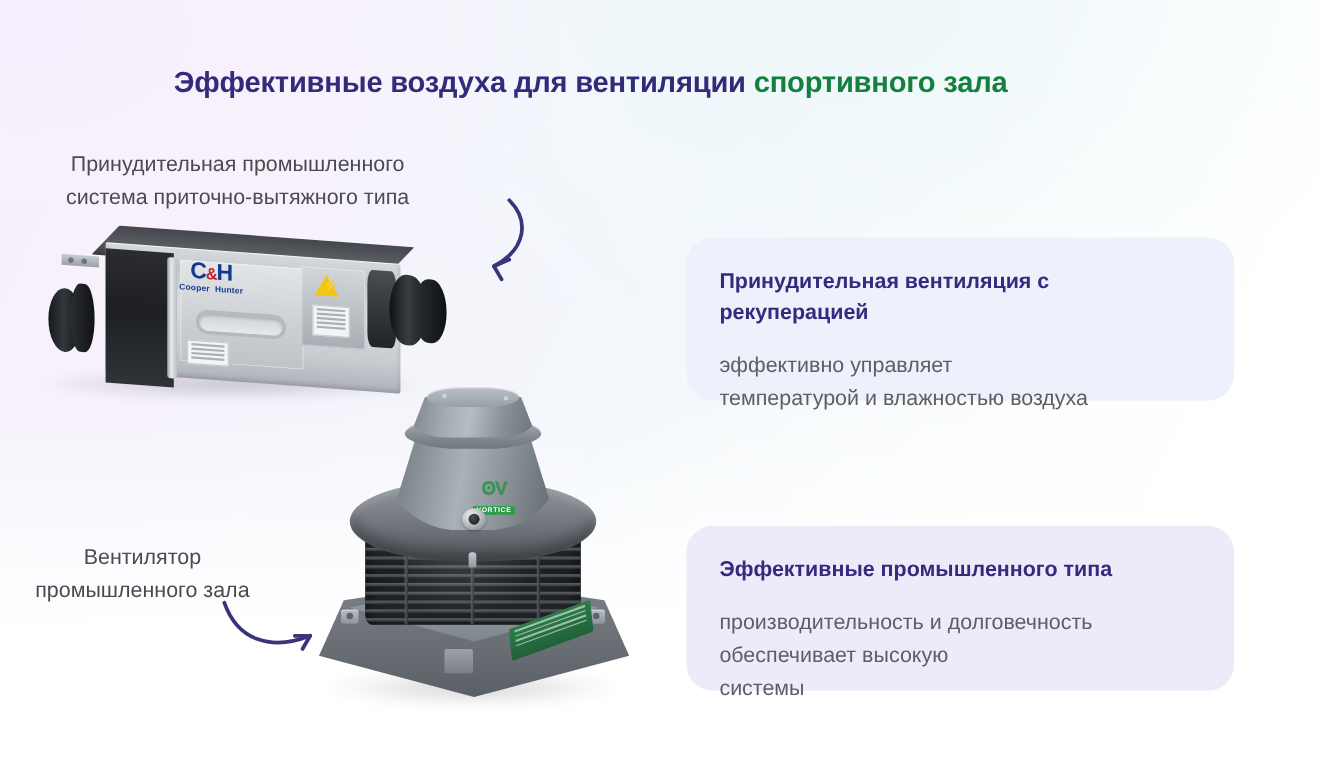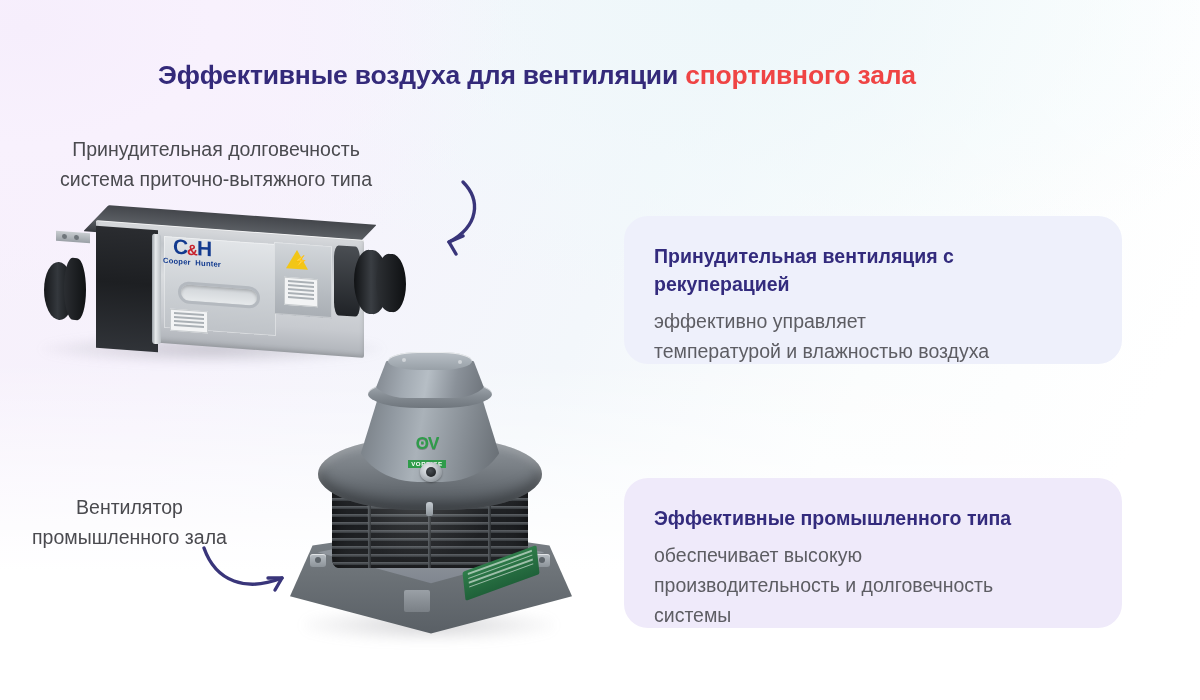--- a/index.html
+++ b/index.html
@@ -19,39 +19,39 @@
       radial-gradient(520px 380px at 100% 6%, #ffffff 0%, rgba(255,255,255,0) 70%),
       linear-gradient(115deg, #f7f0fb 0%, #f6f2fc 22%, #f3f7fb 48%, #fbfdfd 68%, #ffffff 88%);
   }
   .bg-fadebottom { position:absolute; left:0; right:0; bottom:0; height:340px;
     background:linear-gradient(180deg, rgba(255,255,255,0) 0%, #ffffff 62%); }
 
   
   .title { position:absolute; left:158px; top:60px; width:900px;
     font-size:26.5px; font-weight:bold; letter-spacing:-0.2px; white-space:nowrap;
     color:#342a7a; }
-  .title .accent { color:#ef4444; }
+  .title .accent { color:#15803d; }
 
   
   .caption { position:absolute; color:#4a4a4f; font-size:19.5px; line-height:30px;
     text-align:center; white-space:nowrap; }
   #cap1 { left:60px; top:134px; }
   #cap2 { left:32px; top:492px; }
 
   
   .arrow { position:absolute; pointer-events:none; }
   #arrow1 { left:415px; top:178px; }
   #arrow2 { left:198px; top:540px; }
 
   
   .card { position:absolute; border-radius:24px; padding:26px 30px 28px 30px; }
   #card1 { left:624px; top:216px; width:498px; height:148px; background:#eef0fb; }
   #card2 { left:624px; top:478px; width:498px; height:150px; background:#efeafa; }
   .card .hd { color:#332b7d; font-weight:bold; font-size:19.5px; line-height:28px; }
-  .card .bd { color:#5d5d63; font-size:19.5px; line-height:30px; margin-top:8px; }
+  .card .bd { color:#5d5d63; font-size:19.5px; line-height:30px; margin-top:19px; }
 
   
   #hrv { position:absolute; left:18px; top:222px; width:400px; height:150px; }
   .hrv-shadow { position:absolute; left:24px; top:112px; width:340px; height:30px;
     background:radial-gradient(ellipse at center, rgba(95,95,110,0.30) 0%, rgba(120,120,130,0.10) 55%, rgba(255,255,255,0) 75%);
     filter:blur(4px); }
   .hrv-body { position:absolute; left:78px; top:8px; width:268px; height:118px;
     background:linear-gradient(180deg,#d8dadd 0%,#c2c6cb 16%,#d9dcdf 42%,#c7cacf 78%,#aeb2b8 100%);
     transform:skewY(4.2deg); border-radius:2px;
     box-shadow:inset 0 1px 0 rgba(255,255,255,.7), inset 0 -2px 5px rgba(0,0,0,.16); }
@@ -165,21 +165,21 @@
   .cowl-cap { position:absolute; left:96px; top:4px; width:116px; height:42px;
     background:linear-gradient(100deg,#7b8189 0%,#a3abb3 30%,#b6bec5 48%,#8a9199 72%,#6a7077 100%);
     border-radius:42% 42% 30% 30% / 42% 42% 48% 48%;
     clip-path:polygon(14% 0%, 86% 0%, 100% 100%, 0% 100%); }
   .cowl-top { position:absolute; left:112px; top:0px; width:84px; height:18px;
     background:linear-gradient(180deg,#b9c0c7,#98a0a7);
     border-radius:50% / 70%;
     box-shadow:inset 0 1px 0 rgba(255,255,255,.7); }
   .cowl-screw { position:absolute; width:4px; height:4px; border-radius:50%;
     background:rgba(255,255,255,.45); }
-  .ov-logo { position:absolute; left:126px; top:84px; width:50px; text-align:center; }
+  .ov-logo { position:absolute; left:148px; top:84px; width:50px; text-align:center; }
   .ov-logo .mark { font-size:17px; font-weight:bold; color:#2f9c4a; line-height:16px;
     letter-spacing:-1px; text-shadow:0 1px 0 rgba(0,0,0,.25); }
   .ov-logo .nm { font-size:6.2px; font-weight:bold; color:#ffffff; background:#2f9c4a;
     letter-spacing:.6px; line-height:8px; display:inline-block; padding:0 3px; }
   .ov-port { position:absolute; left:144px; top:110px; width:22px; height:20px;
     border-radius:50%;
     background:radial-gradient(circle at 38% 32%, #e9ecee 0%, #c2c7cc 40%, #9aa0a6 70%, #7b8288 100%);
     box-shadow:0 1px 2px rgba(0,0,0,.35); }
   .ov-port i { position:absolute; left:6px; top:5px; width:10px; height:10px;
     border-radius:50%; background:radial-gradient(circle at 40% 35%,#4a4f54,#131517); }
@@ -192,21 +192,21 @@
 <div id="stage">
 
   <div class="bg-base"></div>
   <div class="bg-fadebottom"></div>
 
   <div class="title">
     <span>Эффективные воздуха для вентиляции </span><span class="accent">спортивного зала</span>
   </div>
 
   <div class="caption" id="cap1">
-    <div>Принудительная долговечность</div>
+    <div>Принудительная промышленного</div>
     <div>система приточно-вытяжного типа</div>
   </div>
 
   <svg class="arrow" id="arrow1" width="120" height="90" viewBox="0 0 120 90">
     <path d="M48 4 C 66 22, 64 48, 34 64" fill="none" stroke="#39357a" stroke-width="3.4" stroke-linecap="round"></path>
     <path d="M34 64 L 48 58 M34 64 L 41 76" fill="none" stroke="#39357a" stroke-width="3.4" stroke-linecap="round" stroke-linejoin="round"></path>
   </svg>
 
   <div class="caption" id="cap2">
     <div>Вентилятор</div>
@@ -327,19 +327,19 @@
       <div>эффективно управляет</div>
       <div>температурой и влажностью воздуха</div>
     </div>
   </div>
 
   <div class="card" id="card2">
     <div class="hd">
       <div>Эффективные промышленного типа</div>
     </div>
     <div class="bd">
+      <div>производительность и долговечность</div>
       <div>обеспечивает высокую</div>
-      <div>производительность и долговечность</div>
       <div>системы</div>
     </div>
   </div>
 
 </div>
 
 </body></html>

